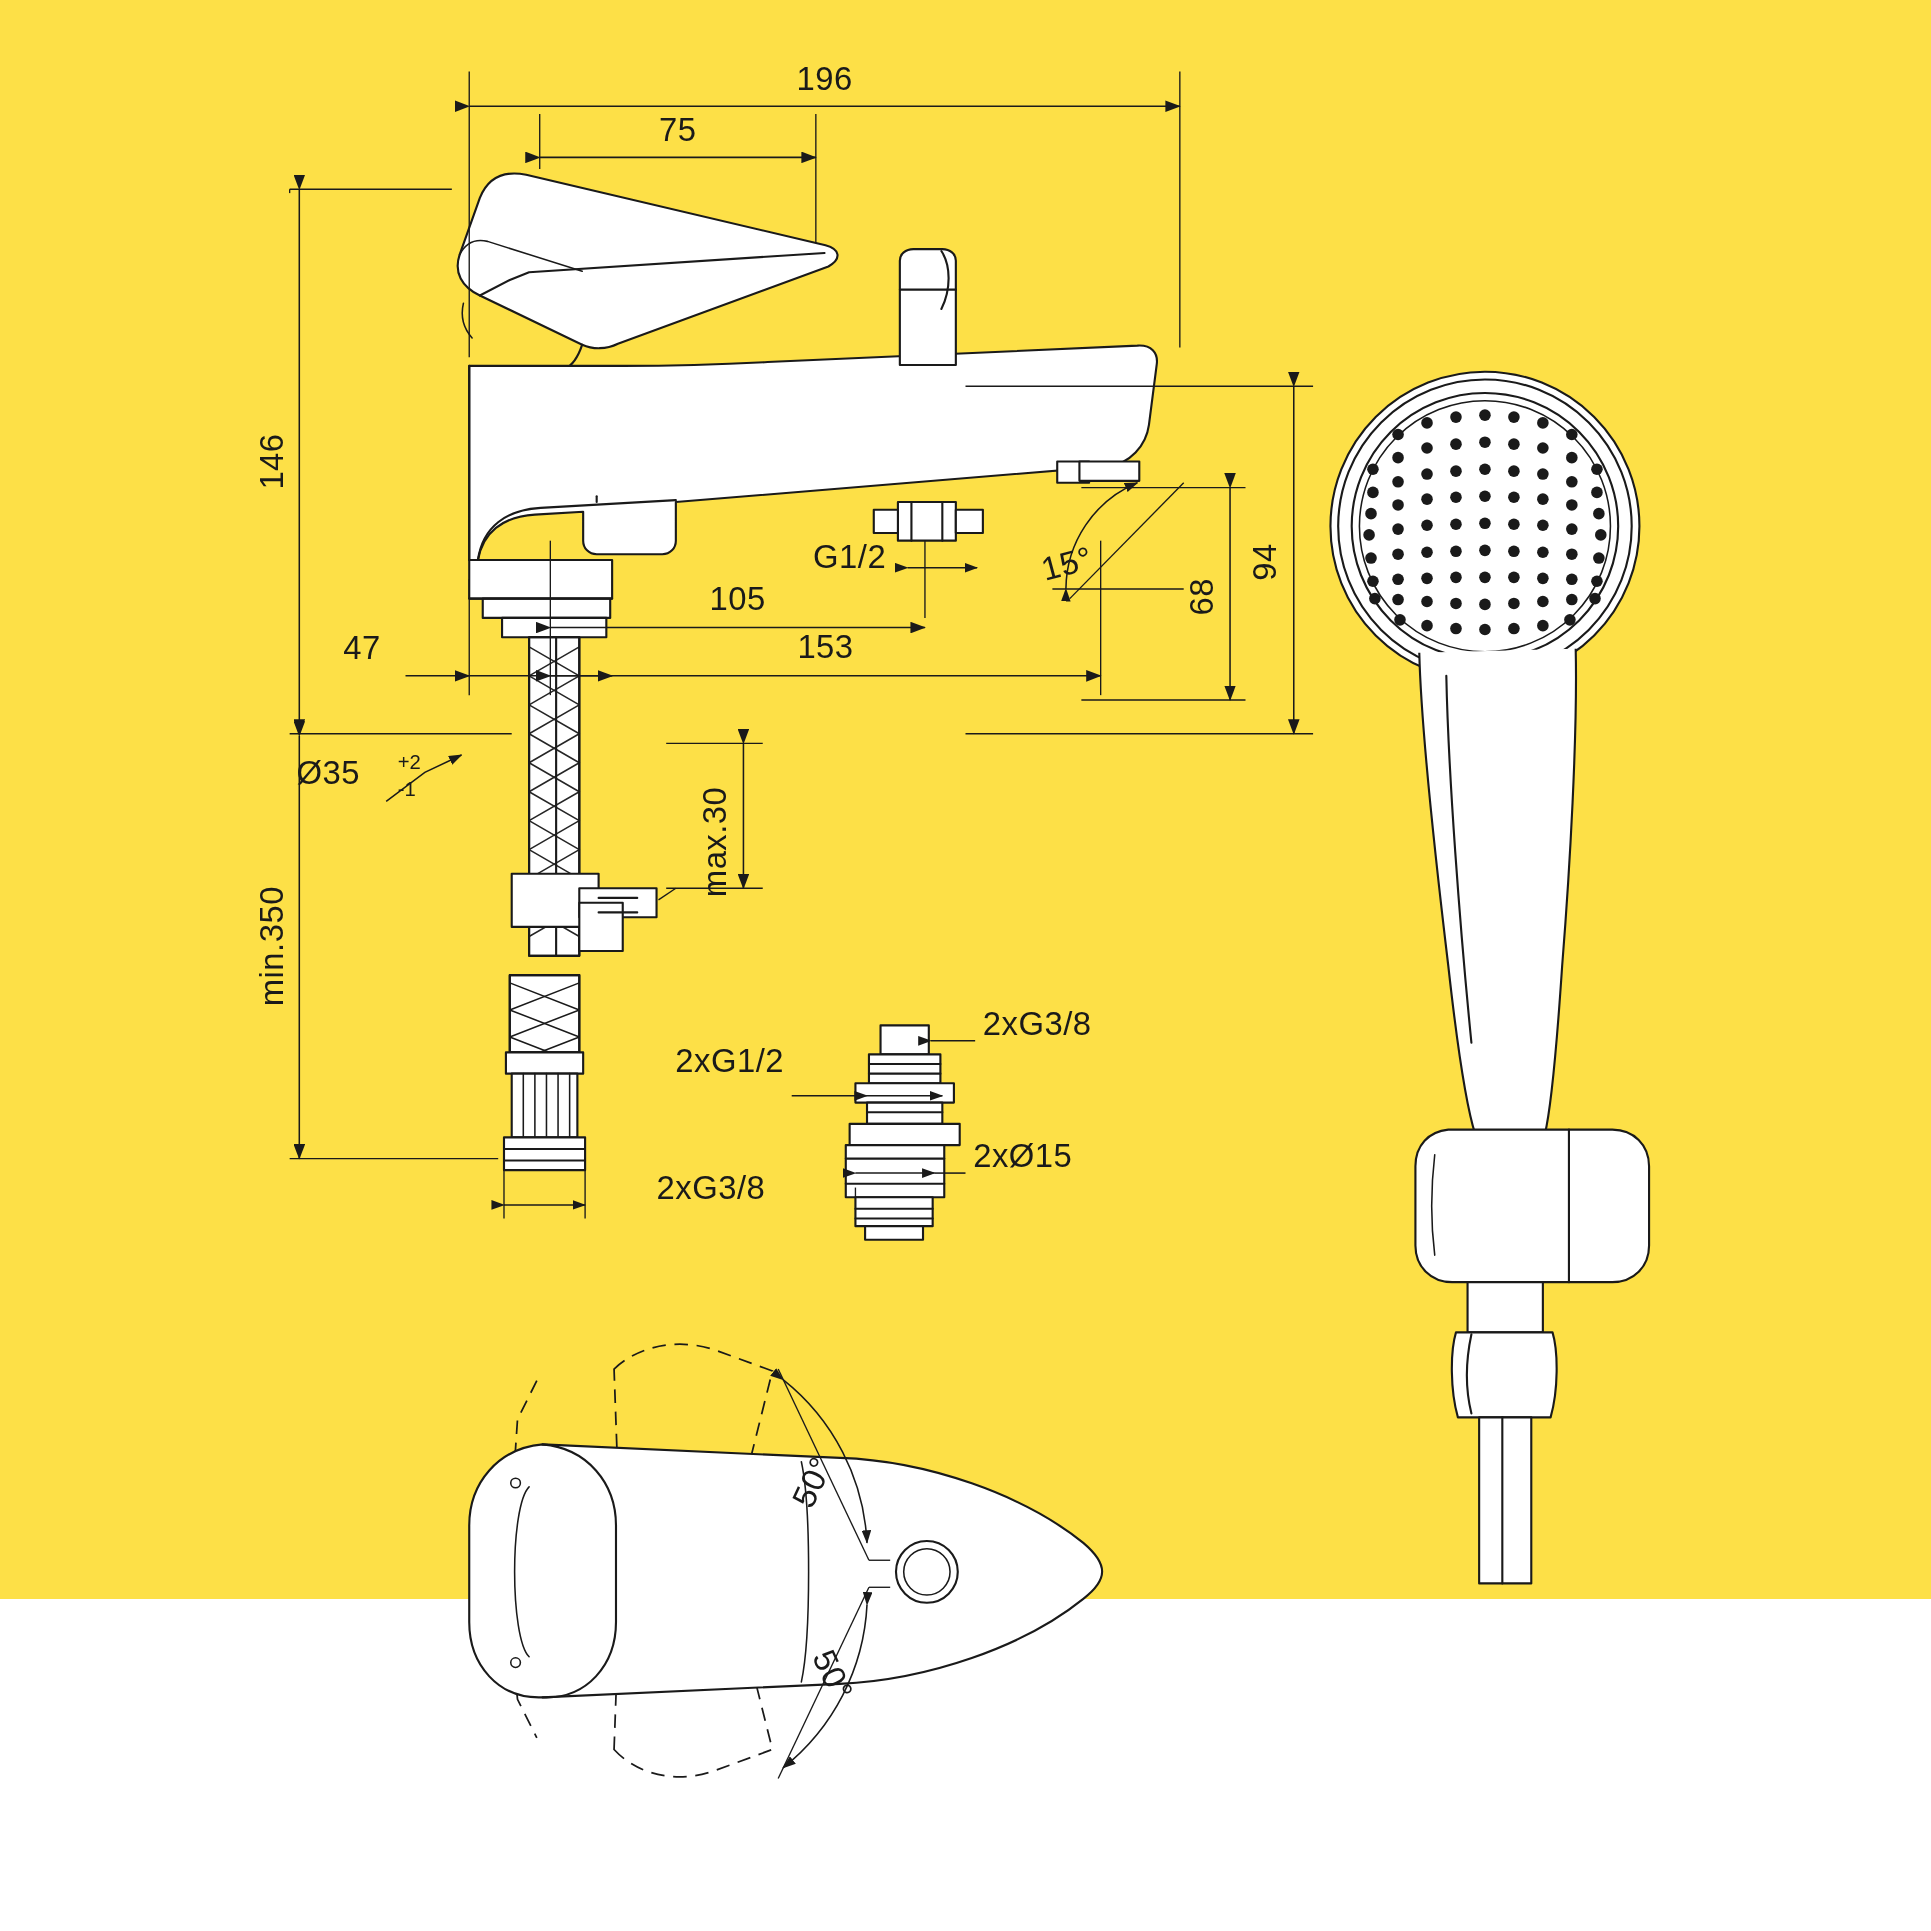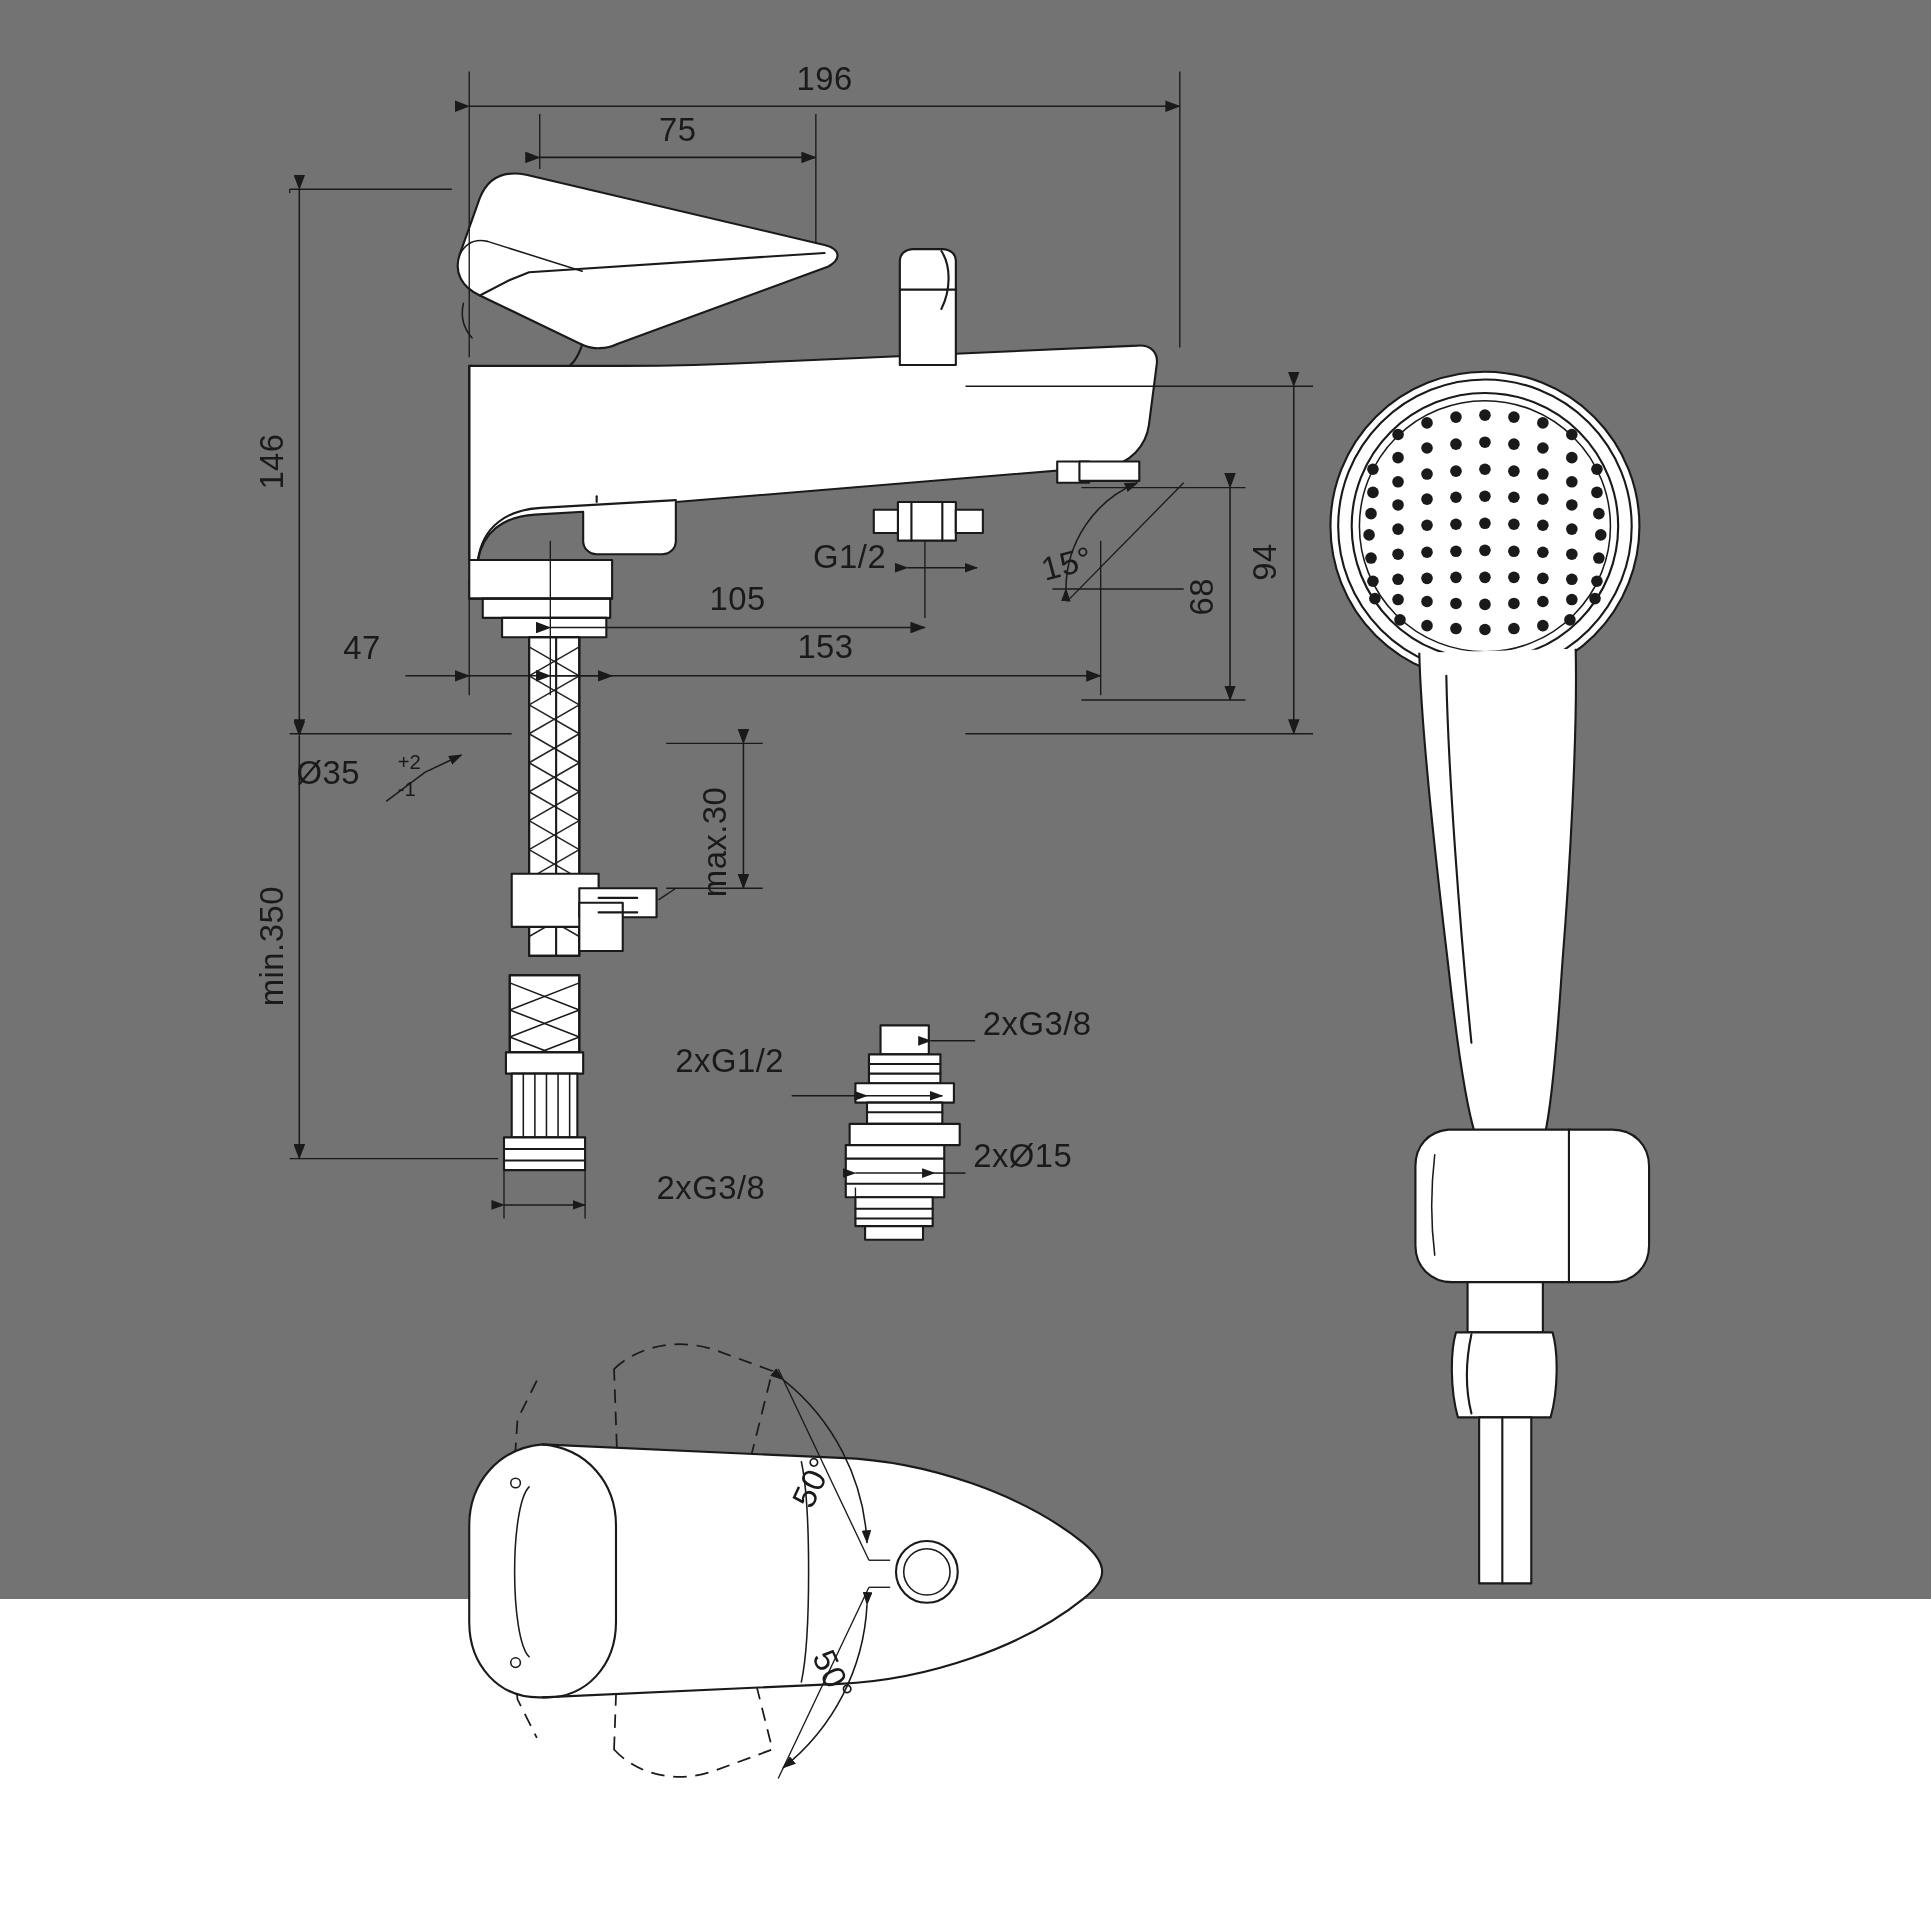--- a/index.html
+++ b/index.html
@@ -10,21 +10,21 @@
   body {
     width: 1931px;
     height: 1931px;
     font-family: "Liberation Sans", sans-serif;
     overflow: hidden;
   }
   #sheet {
     position: relative;
     width: 1931px;
     height: 1599px;
-    background: #737373;
+    background: #fde047;
   }
   svg.drawing {
     position: absolute;
     left: 0;
     top: 0;
     width: 1931px;
     height: 1931px;
   }
   .ln {
     stroke: #1a1a1a;

